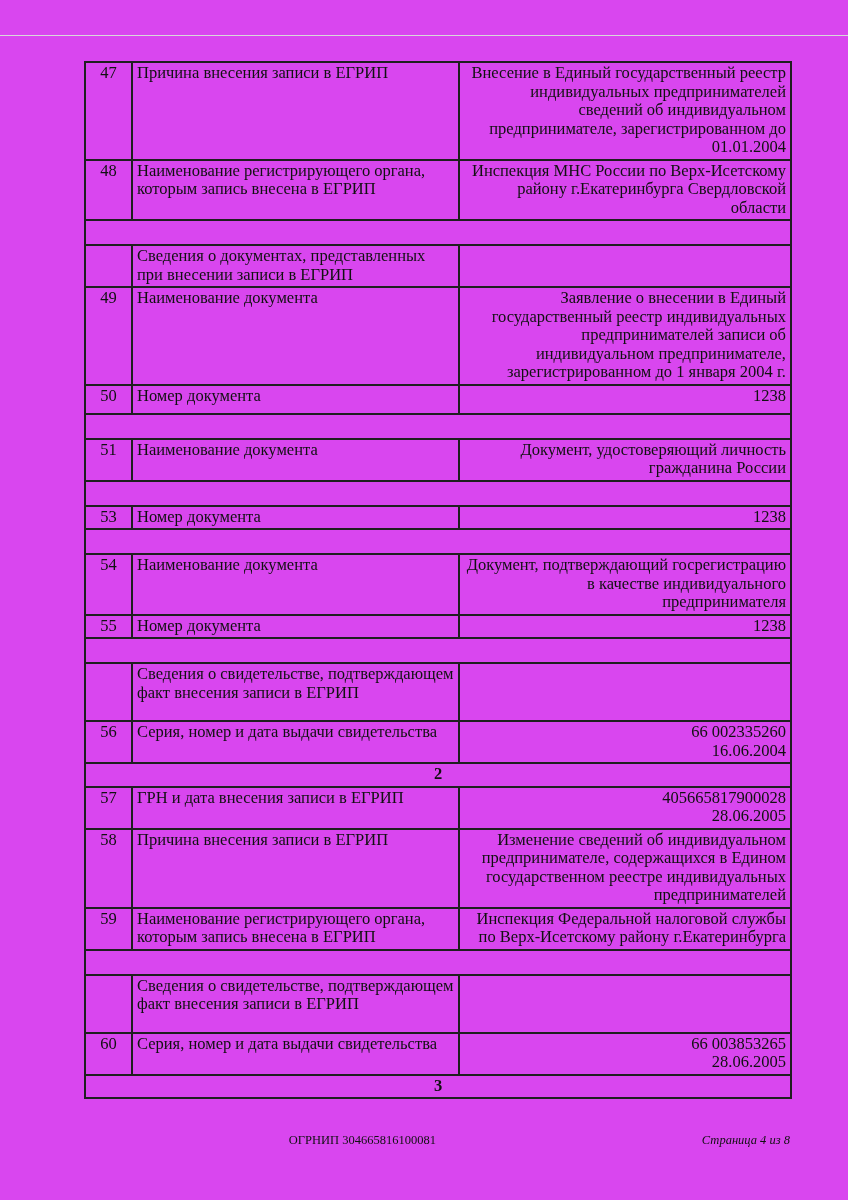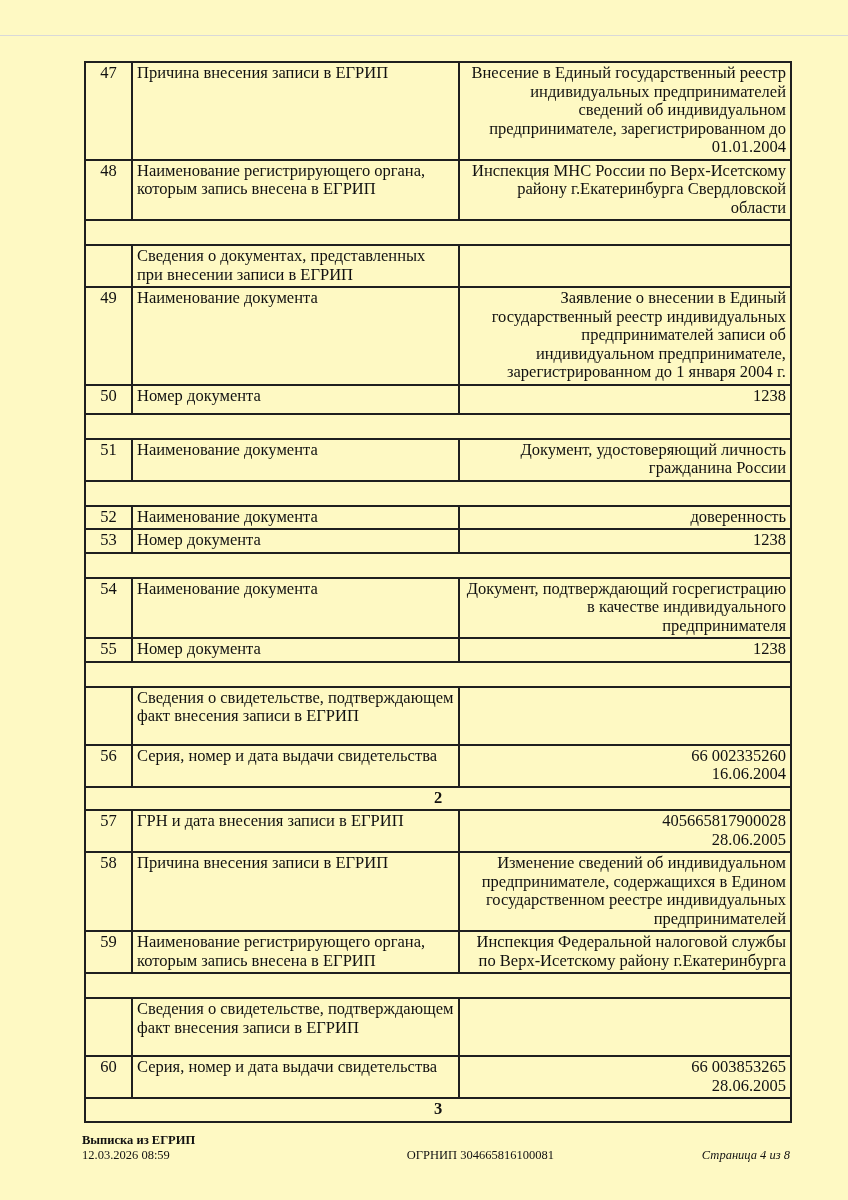--- a/index.html
+++ b/index.html
@@ -11,21 +11,21 @@
     font-family: "Liberation Serif", "DejaVu Serif", serif;
     color: #111111;
     position: relative;
     overflow: hidden;
   }
   .page {
     position: absolute;
     top: 0; left: 0;
     width: 848px;
     height: 1200px;
-    background: #fef9c3;
+    background: #d946ef;
   }
   .top-hairline {
     position: absolute;
     top: 35px;
     left: 0;
     width: 848px;
     border-top: 1px solid #d9d9d9;
   }
   table.egrip {
     position: absolute;
@@ -120,25 +120,20 @@
         </tr>
         <tr style="height: 42px;">
           <td class="c-num">51</td>
           <td class="c-label">Наименование документа</td>
           <td class="c-value">Документ, удостоверяющий личность гражданина России</td>
         </tr>
         <tr style="height: 20px;">
           <td class="c-spacer" colspan="3"></td>
         </tr>
         <tr style="height: 23px;">
-          <td class="c-num">52</td>
-          <td class="c-label">Наименование документа</td>
-          <td class="c-value">доверенность</td>
-        </tr>
-        <tr style="height: 23px;">
           <td class="c-num">53</td>
           <td class="c-label">Номер документа</td>
           <td class="c-value">1238</td>
         </tr>
         <tr style="height: 20px;">
           <td class="c-spacer" colspan="3"></td>
         </tr>
         <tr style="height: 60px;">
           <td class="c-num">54</td>
           <td class="c-label">Наименование документа</td>
@@ -196,21 +191,17 @@
           <td class="c-value">66 003853265
 28.06.2005</td>
         </tr>
         <tr style="height: 23px;">
           <td class="c-recnum" colspan="3">3</td>
         </tr>
       </tbody>
   </table>
 
   <div class="footer">
-    <div class="f-left">
-      <div class="f-title">Выписка из ЕГРИП</div>
-      <div>12.03.2026 08:59</div>
-    </div>
     <div class="f-center">ОГРНИП 304665816100081</div>
     <div class="f-right">Страница 4 из 8</div>
   </div>
 
 </div>
 
 </body></html>

